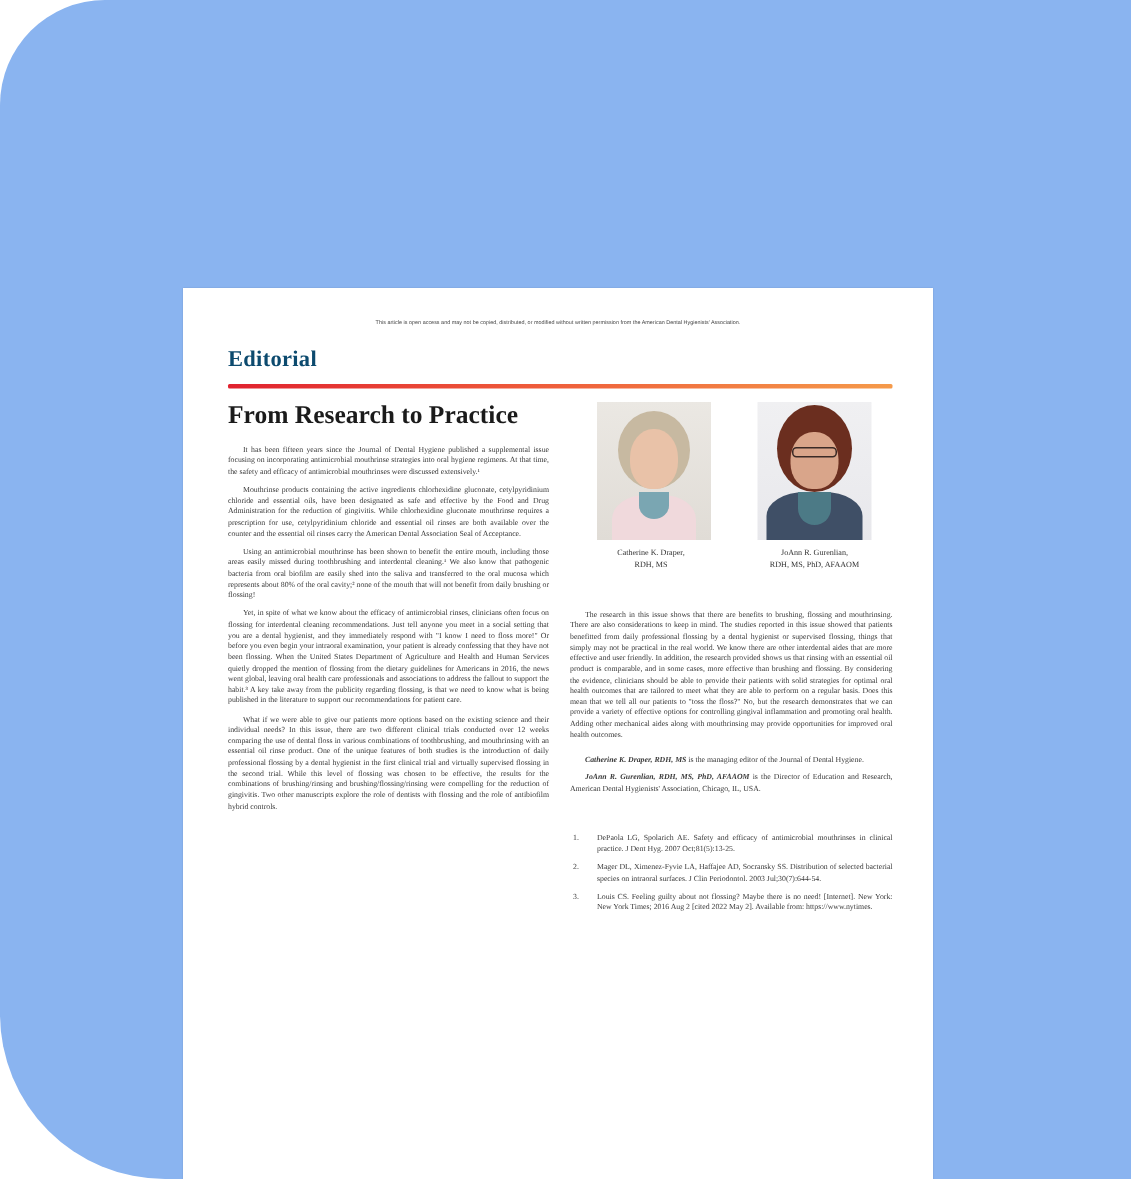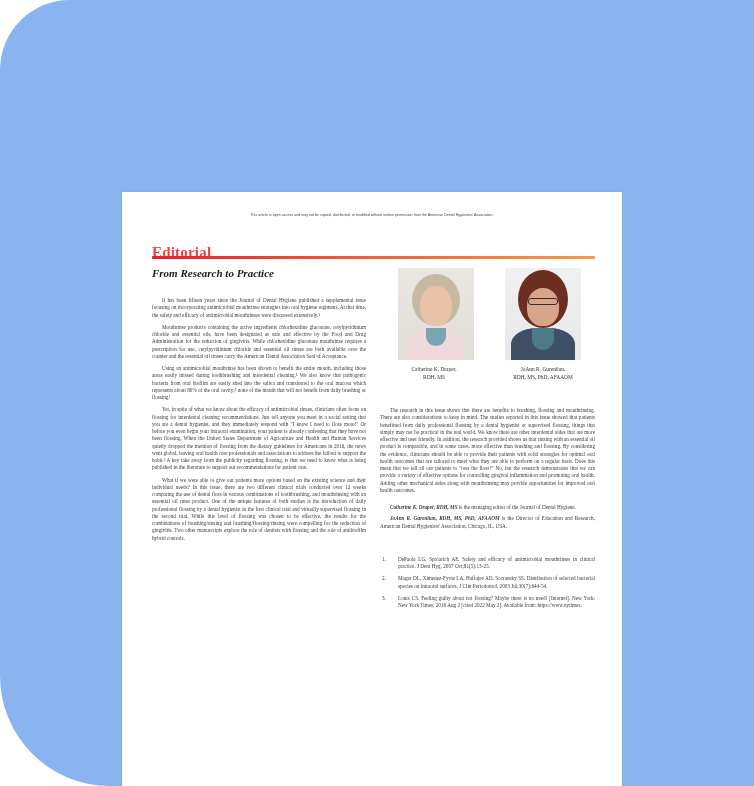--- a/index.html
+++ b/index.html
@@ -19,32 +19,31 @@
       background: #ffffff; overflow: hidden;
       box-shadow: 0 0 1px rgba(0,0,0,0.15);
     }
     .notice {
       position: absolute; left: 0; right: 0; top: 21px;
       text-align: center; font-family: "Liberation Sans", sans-serif;
       font-size: 3.6px; color: #444; letter-spacing: 0.02px;
     }
     .section-label {
       position: absolute; left: 30px; top: 40px;
-      font-size: 15px; font-weight: bold; color: #ef4444;
+      font-size: 15px; font-weight: bold; color: #0c4a6e;
       letter-spacing: 0.2px;
-      margin-top: 12px;
     }
     .rule {
       position: absolute; left: 30px; top: 64px; width: 443px; height: 3px;
       background: linear-gradient(to right, #e0222f 0%, #ee5a3a 45%, #f59a4a 100%);
       border-radius: 1px;
     }
     .title {
       position: absolute; left: 30px; top: 75px;
-      font-size: 11px; font-weight: bold; color: #1b1b1b; font-style: italic;
+      font-size: 17px; font-weight: bold; color: #1b1b1b;
     }
     .col-left {
       position: absolute; left: 30px; top: 105px; width: 214px;
     }
     .col-right {
       position: absolute; left: 258px; top: 215px; width: 215px;
     }
     p.body {
       margin: 0 0 5px 0; font-size: 5.2px; line-height: 7.25px;
       color: #3a3a3a; text-align: justify; text-indent: 10px;

